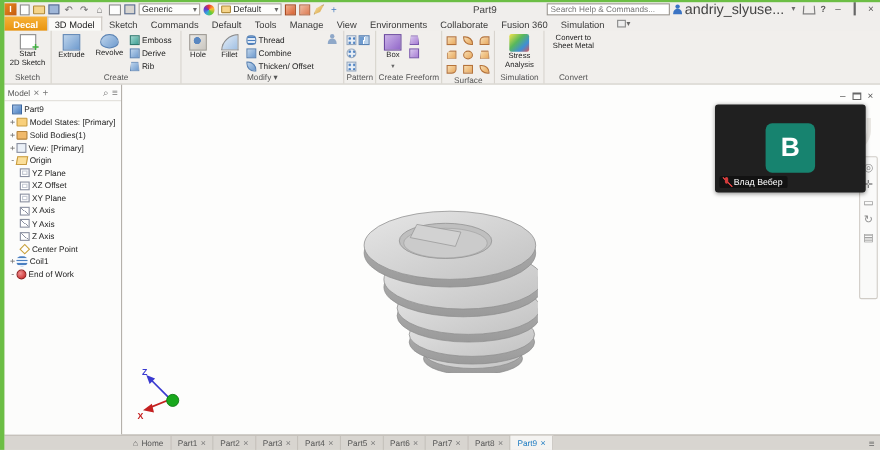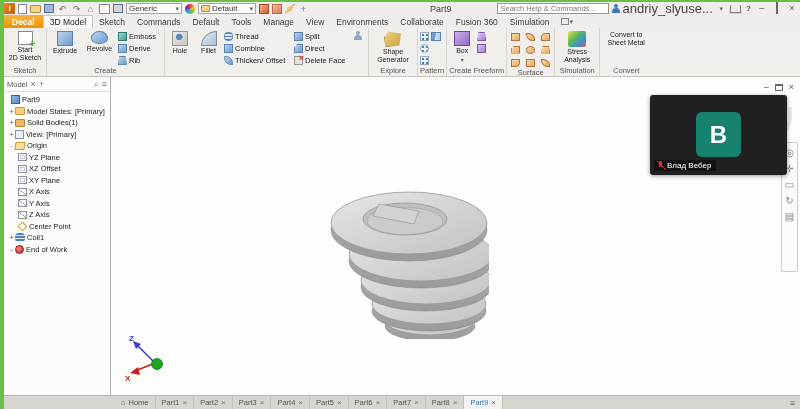--- a/index.html
+++ b/index.html
@@ -243,48 +243,25 @@
             </div>
           <div class="sbtn">
               <span class="ic ic9 blue"></span>
               <span>Combine</span>
             </div>
           <div class="sbtn">
               <span class="ic ic9 blue ic-sweep"></span>
               <span>Thicken/ Offset</span>
             </div>
         </div>
-        <div class="scol" style="width:54px">
-          <div class="sbtn">
-              <span class="ic ic9 blue"></span>
-              <span>Split</span>
-            </div>
-          <div class="sbtn">
-              <span class="ic ic9 blue ic-chamfer"></span>
-              <span>Direct</span>
-            </div>
-          <div class="sbtn">
-              <span class="ic ic9 ic-delface"></span>
-              <span>Delete Face</span>
-            </div>
-        </div>
         <div class="persic"></div>
       </div>
-    </div>
-
-    <div class="rgroup">
-      <div class="rcontent">
-        <div class="bigbtn" style="width:44px">
-          <span class="ic ic-shapegen"></span>
-          <span class="blabel">Shape
-Generator</span>
-        </div>
-      </div>
-      <div class="rlabel">Explore</div>
-    </div>
+      <div class="rlabel"><span>Modify</span> <span>▾</span></div>
+    </div>
+
 
 
     <div class="rgroup">
       <div class="rcontent">
         <div class="scol">
           <div class="sbtn">
               <span class="ic icp"></span>
               <span class="ic ic-mirror"></span>
             </div>
           <div class="sbtn">

